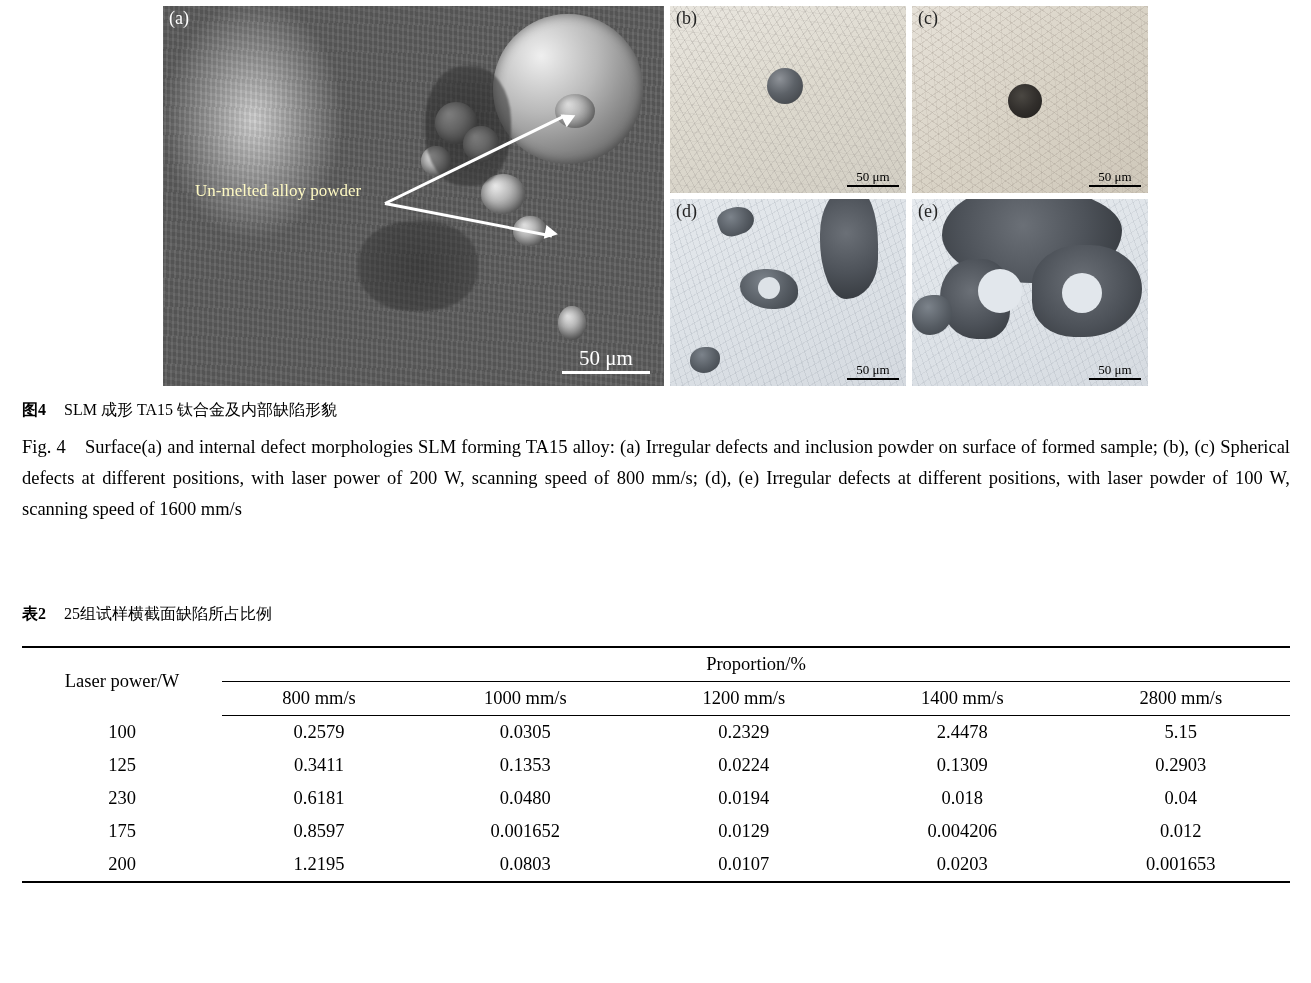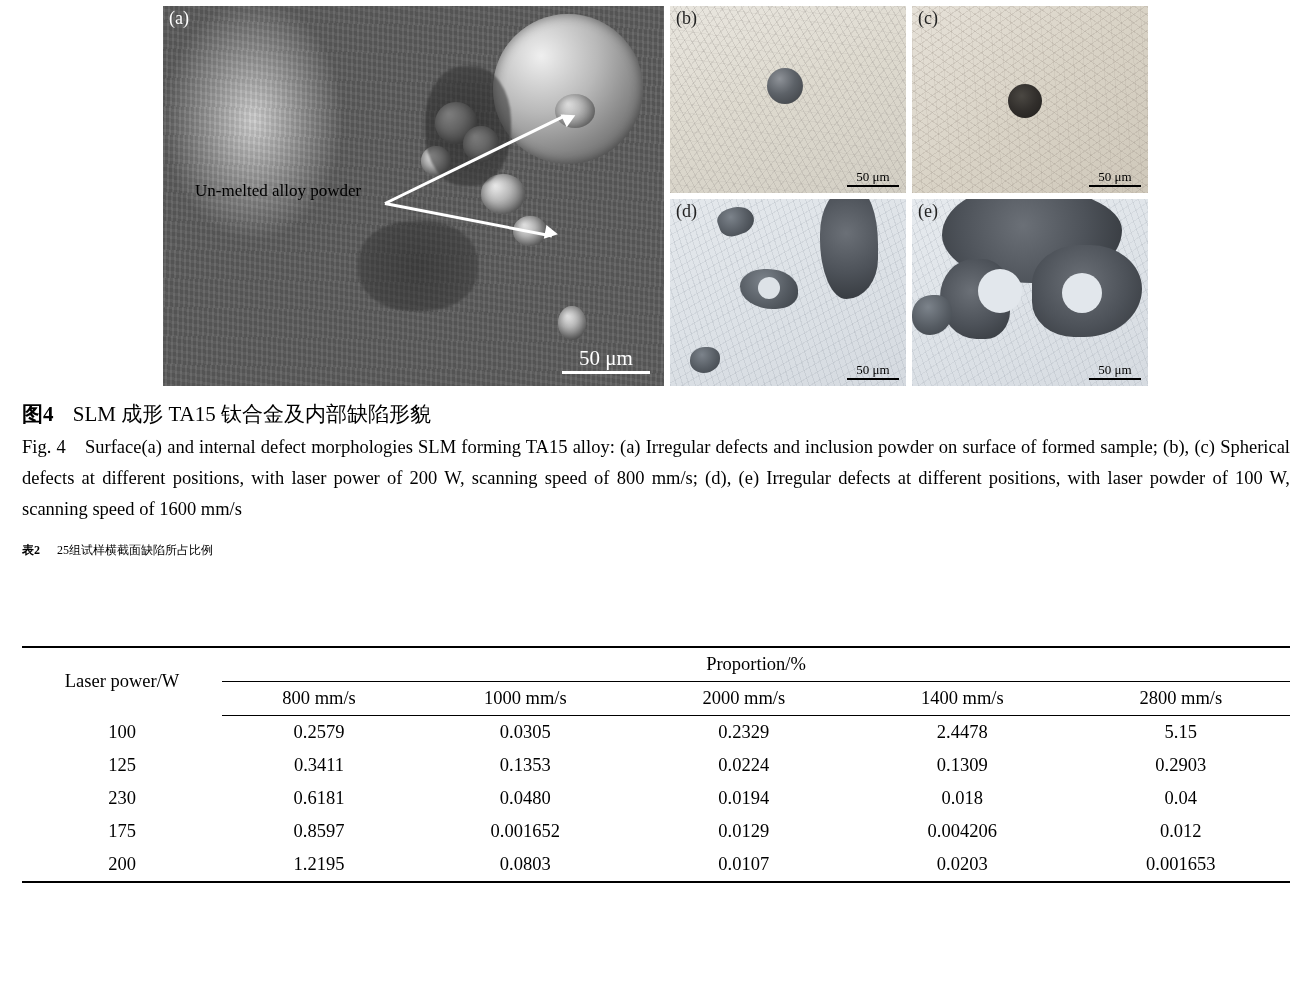--- a/index.html
+++ b/index.html
@@ -135,21 +135,21 @@
   .arrow-head {
     position: absolute;
     width: 0; height: 0;
     border-left: 13px solid #fff;
     border-top: 7px solid transparent;
     border-bottom: 7px solid transparent;
     z-index: 5;
   }
   .arrow-caption {
     position: absolute;
-    color: #000000;
+    color: #fef9c3;
     font-family: "Liberation Serif", serif;
     font-size: 17px;
     z-index: 6;
     white-space: nowrap;
   }
 
   
   .opt-bg {
     position: absolute;
     inset: 0;
@@ -197,41 +197,41 @@
   .irr-big {
     position: absolute;
     background: radial-gradient(circle at 45% 40%, #6b7077 0%, #4d5259 55%, #33373c 100%);
   }
 
   
   .cap-cn {
     position: absolute;
     left: 22px;
     top: 400px;
-    font-size: 21px;
+    font-size: 16px;
     font-family: "Liberation Serif", serif;
   }
   .cap-cn b { font-weight: bold; }
   .cap-en {
     position: absolute;
     left: 22px;
     top: 432px;
     width: 1268px;
     font-size: 18.5px;
     line-height: 31px;
     text-align: justify;
     text-justify: inter-word;
   }
   .cap-en b { font-weight: normal; }
 
   .tab-cn {
     position: absolute;
     left: 22px;
-    top: 542px;
-    font-size: 12px;
+    top: 604px;
+    font-size: 16px;
   }
   .tab-en {
     position: absolute;
     left: 22px;
     top: 606px;
     font-size: 18.5px;
   }
   .tab-en b, .tab-cn b { font-weight: bold; }
 
   
@@ -372,21 +372,21 @@
   <div class="tbl-wrap">
     <table class="defects">
       <tbody>
         <tr class="rule-top">
           <td class="first-col" rowspan="2">Laser power/W</td>
           <td colspan="5" class="hdr-prop group-rule">Proportion/%</td>
         </tr>
         <tr class="rule-mid">
           <td class="hdr-speed">800 mm/s</td>
           <td class="hdr-speed">1000 mm/s</td>
-          <td class="hdr-speed">2000 mm/s</td>
+          <td class="hdr-speed">1200 mm/s</td>
           <td class="hdr-speed">1400 mm/s</td>
           <td class="hdr-speed">2800 mm/s</td>
         </tr>
 
         <tr class="body-row">
           <td class="lp-cell">100</td>
           <td>0.2579</td>
           <td>0.0305</td>
           <td>0.2329</td>
           <td>2.4478</td>

